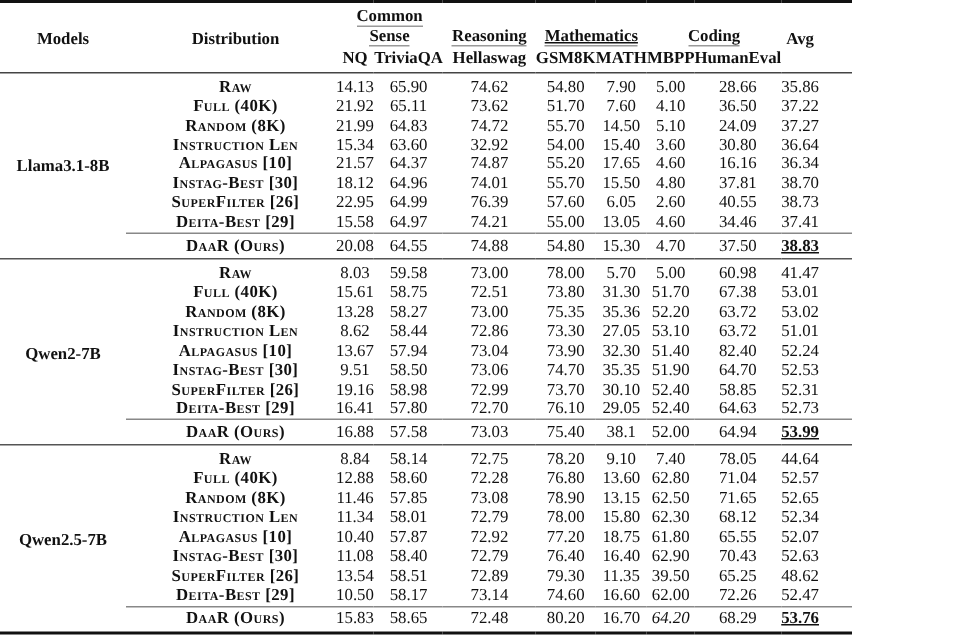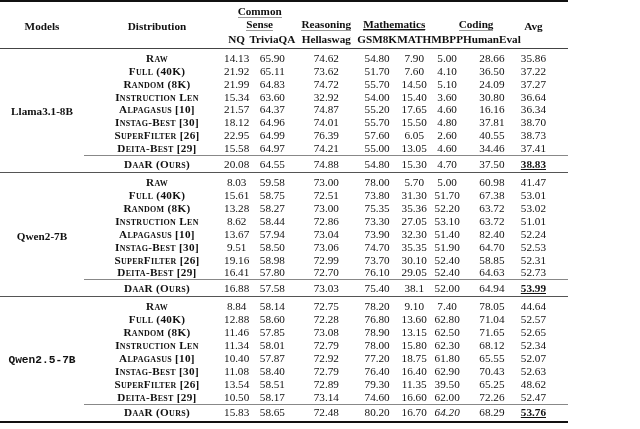--- a/index.html
+++ b/index.html
@@ -263,21 +263,21 @@
         <td>16.88</td>
         <td>57.58</td>
         <td>73.03</td>
         <td>75.40</td>
         <td>38.1</td>
         <td>52.00</td>
         <td>64.94</td>
         <td class="avg best">53.99</td>
       </tr>
       <tr class="block-sep block-first">
-        <td class="col-model model-cell" rowspan="9" style="border-bottom: 2px solid rgb(17, 17, 17); font-family: Liberation Mono, monospace;">Qwen2.5-7B</td>
+        <td class="col-model model-cell" rowspan="9" style="border-bottom: 2px solid rgb(17, 17, 17);">Qwen2.5-7B</td>
         <td class="col-dist method">Raw</td>
         <td>8.84</td>
         <td>58.14</td>
         <td>72.75</td>
         <td>78.20</td>
         <td>9.10</td>
         <td>7.40</td>
         <td>78.05</td>
         <td class="avg">44.64</td>
       </tr>

